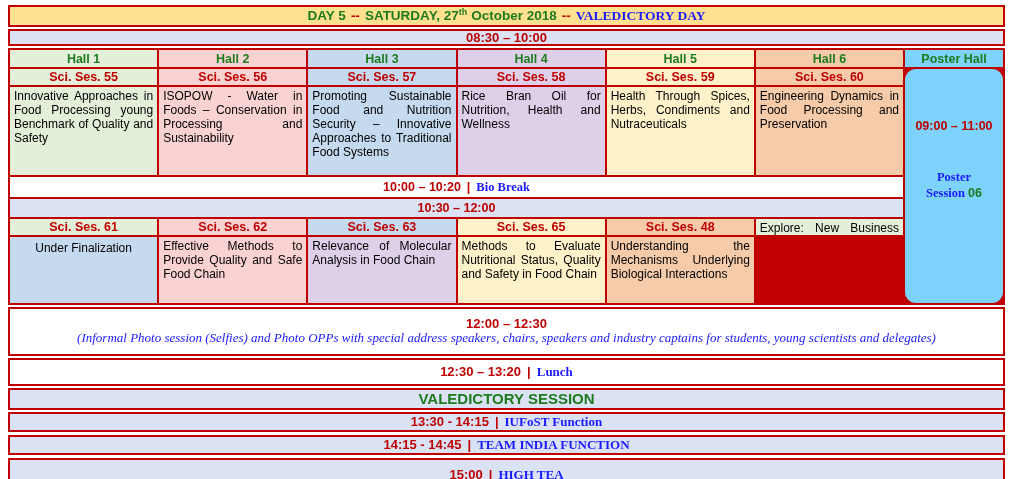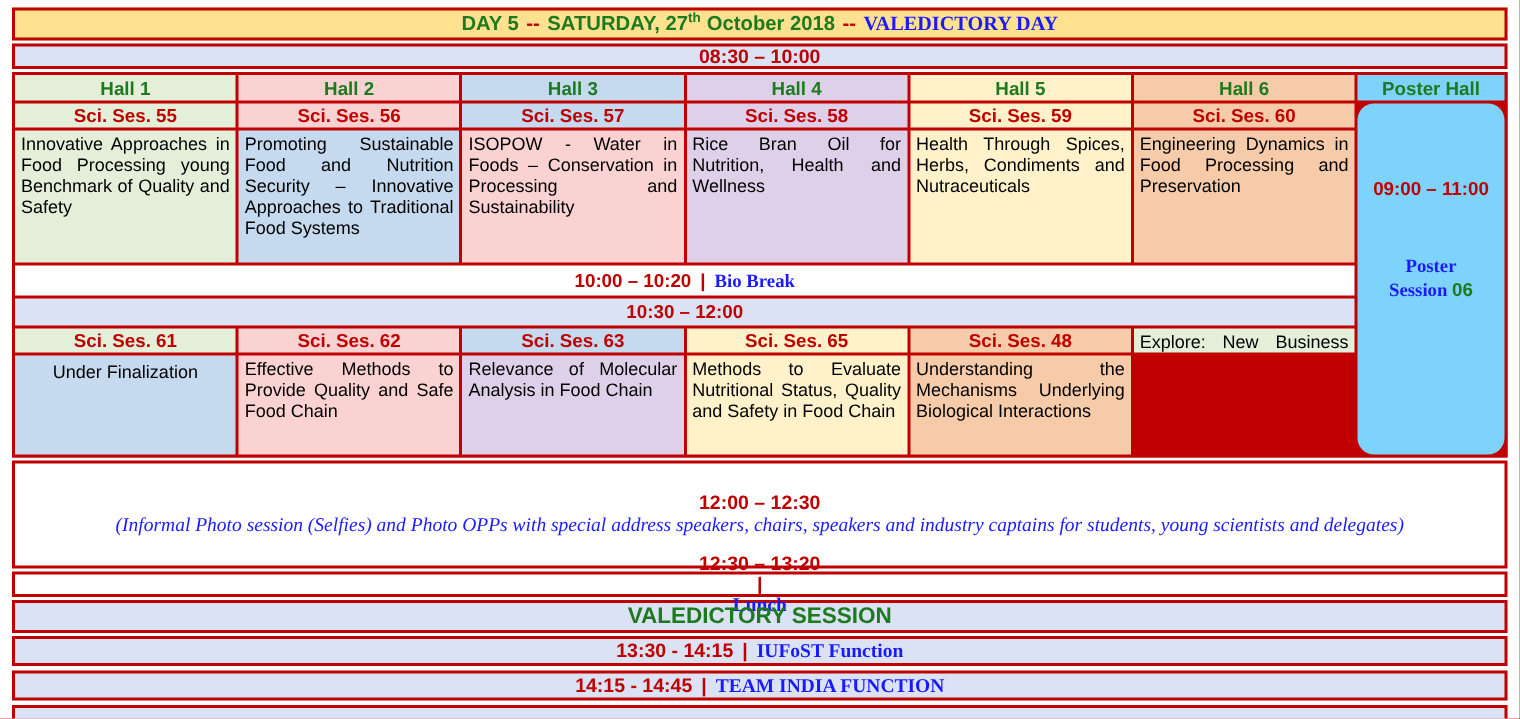--- a/index.html
+++ b/index.html
@@ -63,28 +63,28 @@
   .poster-cell {
     grid-column: 7; grid-row: 2 / 8;
     display: flex; flex-direction: column; align-items: center;
     padding-top: 50px; gap: 36px;
     font-weight: bold; font-size: 12.5px; text-align: center; border-radius: 11px;
   }
   .poster-session { line-height: 16px; max-width: 70px; }
 
   
   .band-photo {
-    height: 72px; flex-direction: column; justify-content: center;
+    height: 49px; flex-direction: column; justify-content: center;
     white-space: normal; text-align: center;
   }
   .photo-note {
     font-style: italic; font-weight: normal; font-size: 13px;
     line-height: 16px; padding: 0 14px;
   }
-  .band-lunch { height: 17px; flex-direction: column; }
+  .band-lunch { height: 28px; }
   .band-valedictory { height: 22px; font-size: 15px; }
   .band-small { height: 20px; margin-bottom: 3px; }
   .band-last { height: 34px; margin-bottom: 0; }
 </style>
 </head>
 <body>
 
 <div class="page">
 
   <div class="band wheat-bg band-title">
@@ -113,22 +113,22 @@
     <div class="cell bgc4 red-t">Sci. Ses. 58</div>
     <div class="cell bgc5 red-t">Sci. Ses. 59</div>
     <div class="cell bgc6 red-t">Sci. Ses. 60</div>
 
     <div class="poster-cell bgp">
       <span class="red-t">09:00 – 11:00</span>
       <span class="poster-session"><span class="blue-t">Poster Session </span><span class="green-t">06</span></span>
     </div>
 
     <div class="cell desc bgc1">Innovative Approaches in Food Processing young Benchmark of Quality and Safety</div>
+    <div class="cell desc bgc2">ISOPOW - Water in Foods – Conservation in Processing and Sustainability</div>
     <div class="cell desc bgc3">Promoting Sustainable Food and Nutrition Security – Innovative Approaches to Traditional Food Systems</div>
-    <div class="cell desc bgc2">ISOPOW - Water in Foods – Conservation in Processing and Sustainability</div>
     <div class="cell desc bgc4">Rice Bran Oil for Nutrition, Health and Wellness</div>
     <div class="cell desc bgc5">Health Through Spices, Herbs, Condiments and Nutraceuticals</div>
     <div class="cell desc bgc6">Engineering Dynamics in Food Processing and Preservation</div>
 
     <div class="cell span6 white-bg">
       <span class="red-t">10:00 – 10:20</span>
       <span class="red-t pipe">|</span>
       <span class="blue-t">Bio Break</span>
     </div>
 

